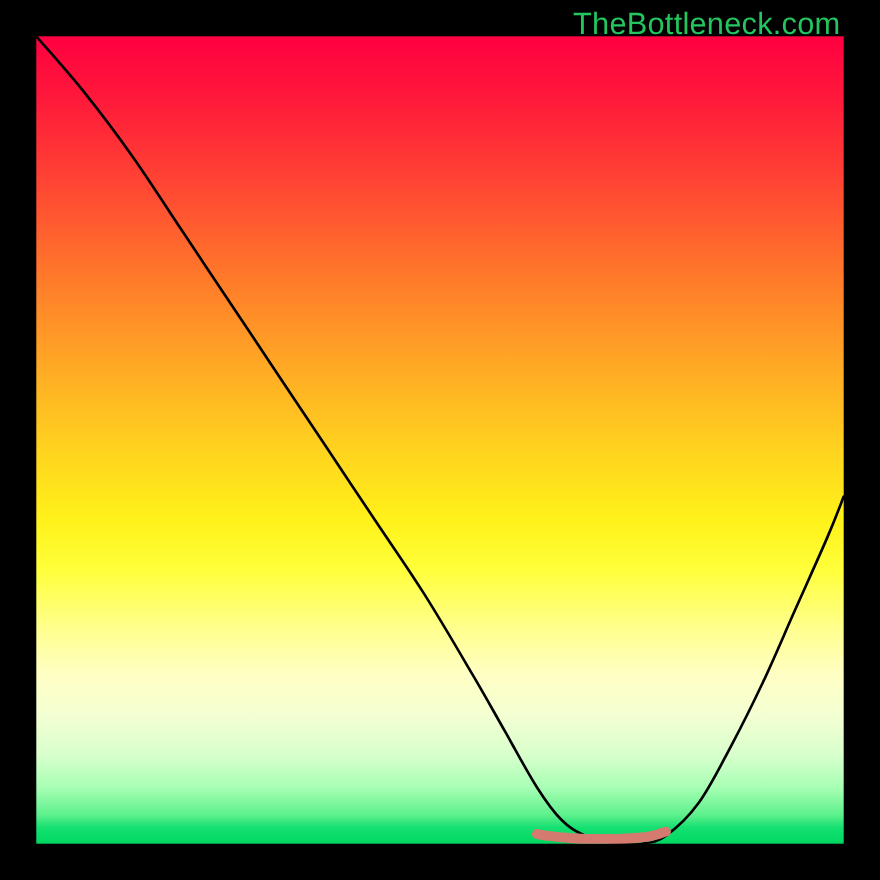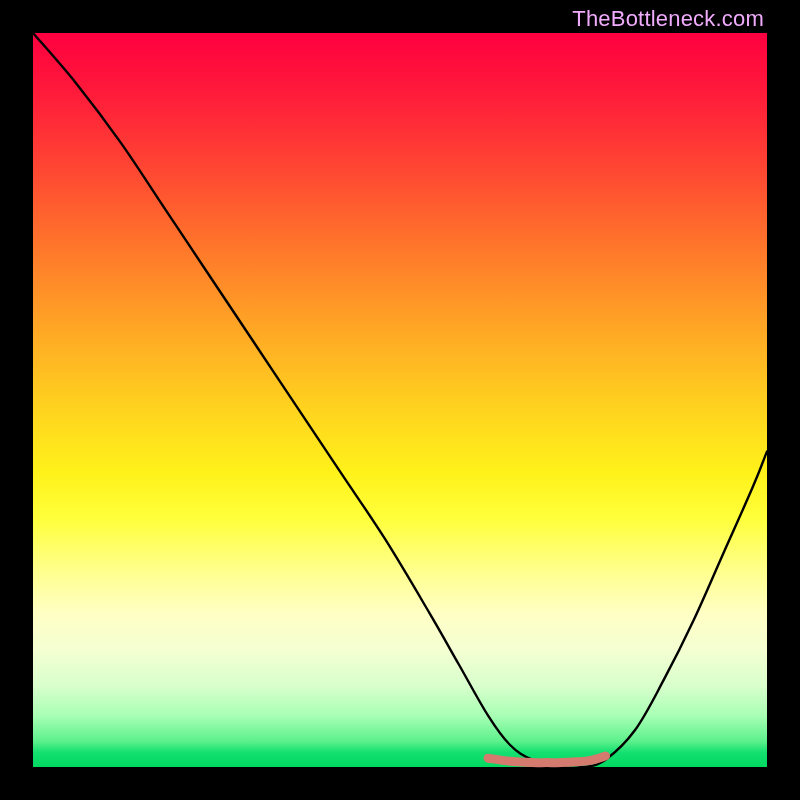--- a/index.html
+++ b/index.html
@@ -41,22 +41,22 @@
       #a8ffb4 93%,
       #5cf08c 96.5%,
       #14e070 98%,
       #00d860 100%
     );
   }
   .watermark {
     position: absolute;
     top: 6px;
     right: 36px;
-    color: #f0abfc;
-    font-size: 22px;
+    color: #22c55e;
+    font-size: 28px;
     letter-spacing: 0.2px;
     user-select: none;
   }
   svg.curve {
     position: absolute;
     left: 33px;
     top: 33px;
     width: 734px;
     height: 734px;
     overflow: visible;

